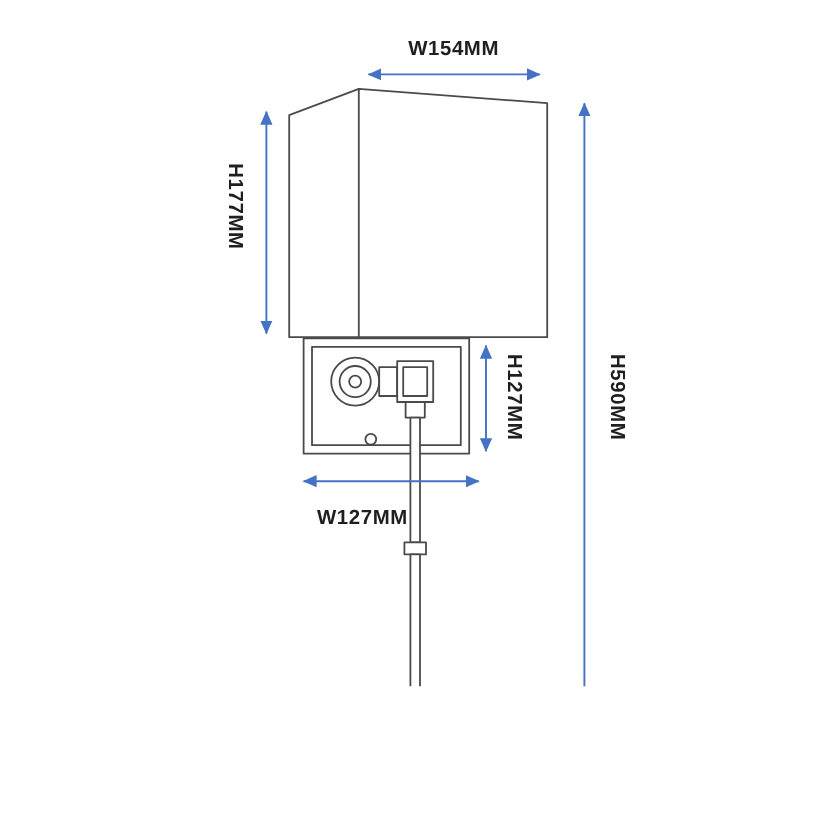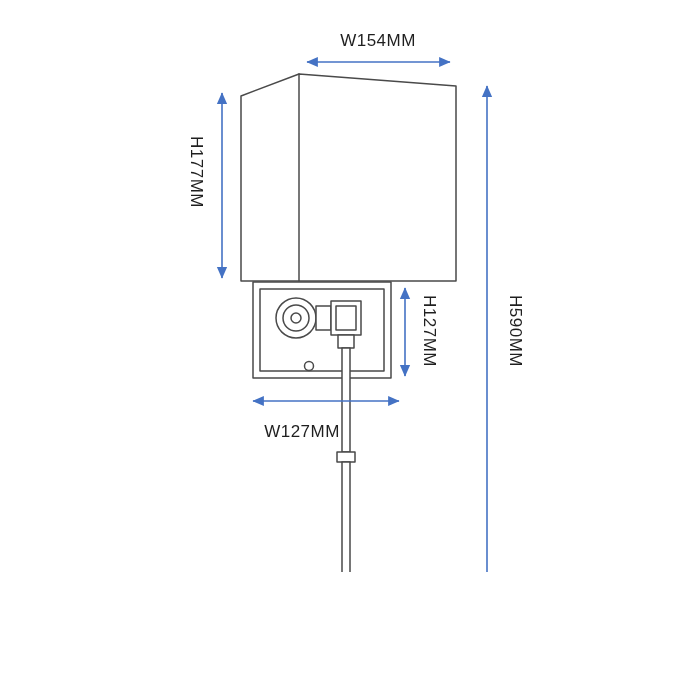--- a/index.html
+++ b/index.html
@@ -2,21 +2,21 @@
 <html style="--dimension: #4472c4; --drawing: #4a4a4a; --text: #1f1f1f; --background: #ffffff;"><head>
 <meta charset="utf-8">
 <style>
   :root{
     --dimension:#4472c4;
     --drawing:#4a4a4a;
     --text:#1f1f1f;
     --background:#ffffff;
   }
   html,body{margin:0;padding:0;background:var(--background);}
-  .stage{width:700px;height:572px;background:var(--background);position:relative;overflow:hidden;}
+  .stage{width:700px;height:572px;background:var(--background);position:relative;overflow:hidden;font-weight:bold;}
   svg{display:block;}
   .draw path,.draw line,.draw rect,.draw circle{
     fill:#ffffff;
     stroke:var(--drawing);
     stroke-width:1.5;
     stroke-linejoin:round;
     stroke-linecap:round;
   }
   .draw line{fill:none;}
   .dims line{

